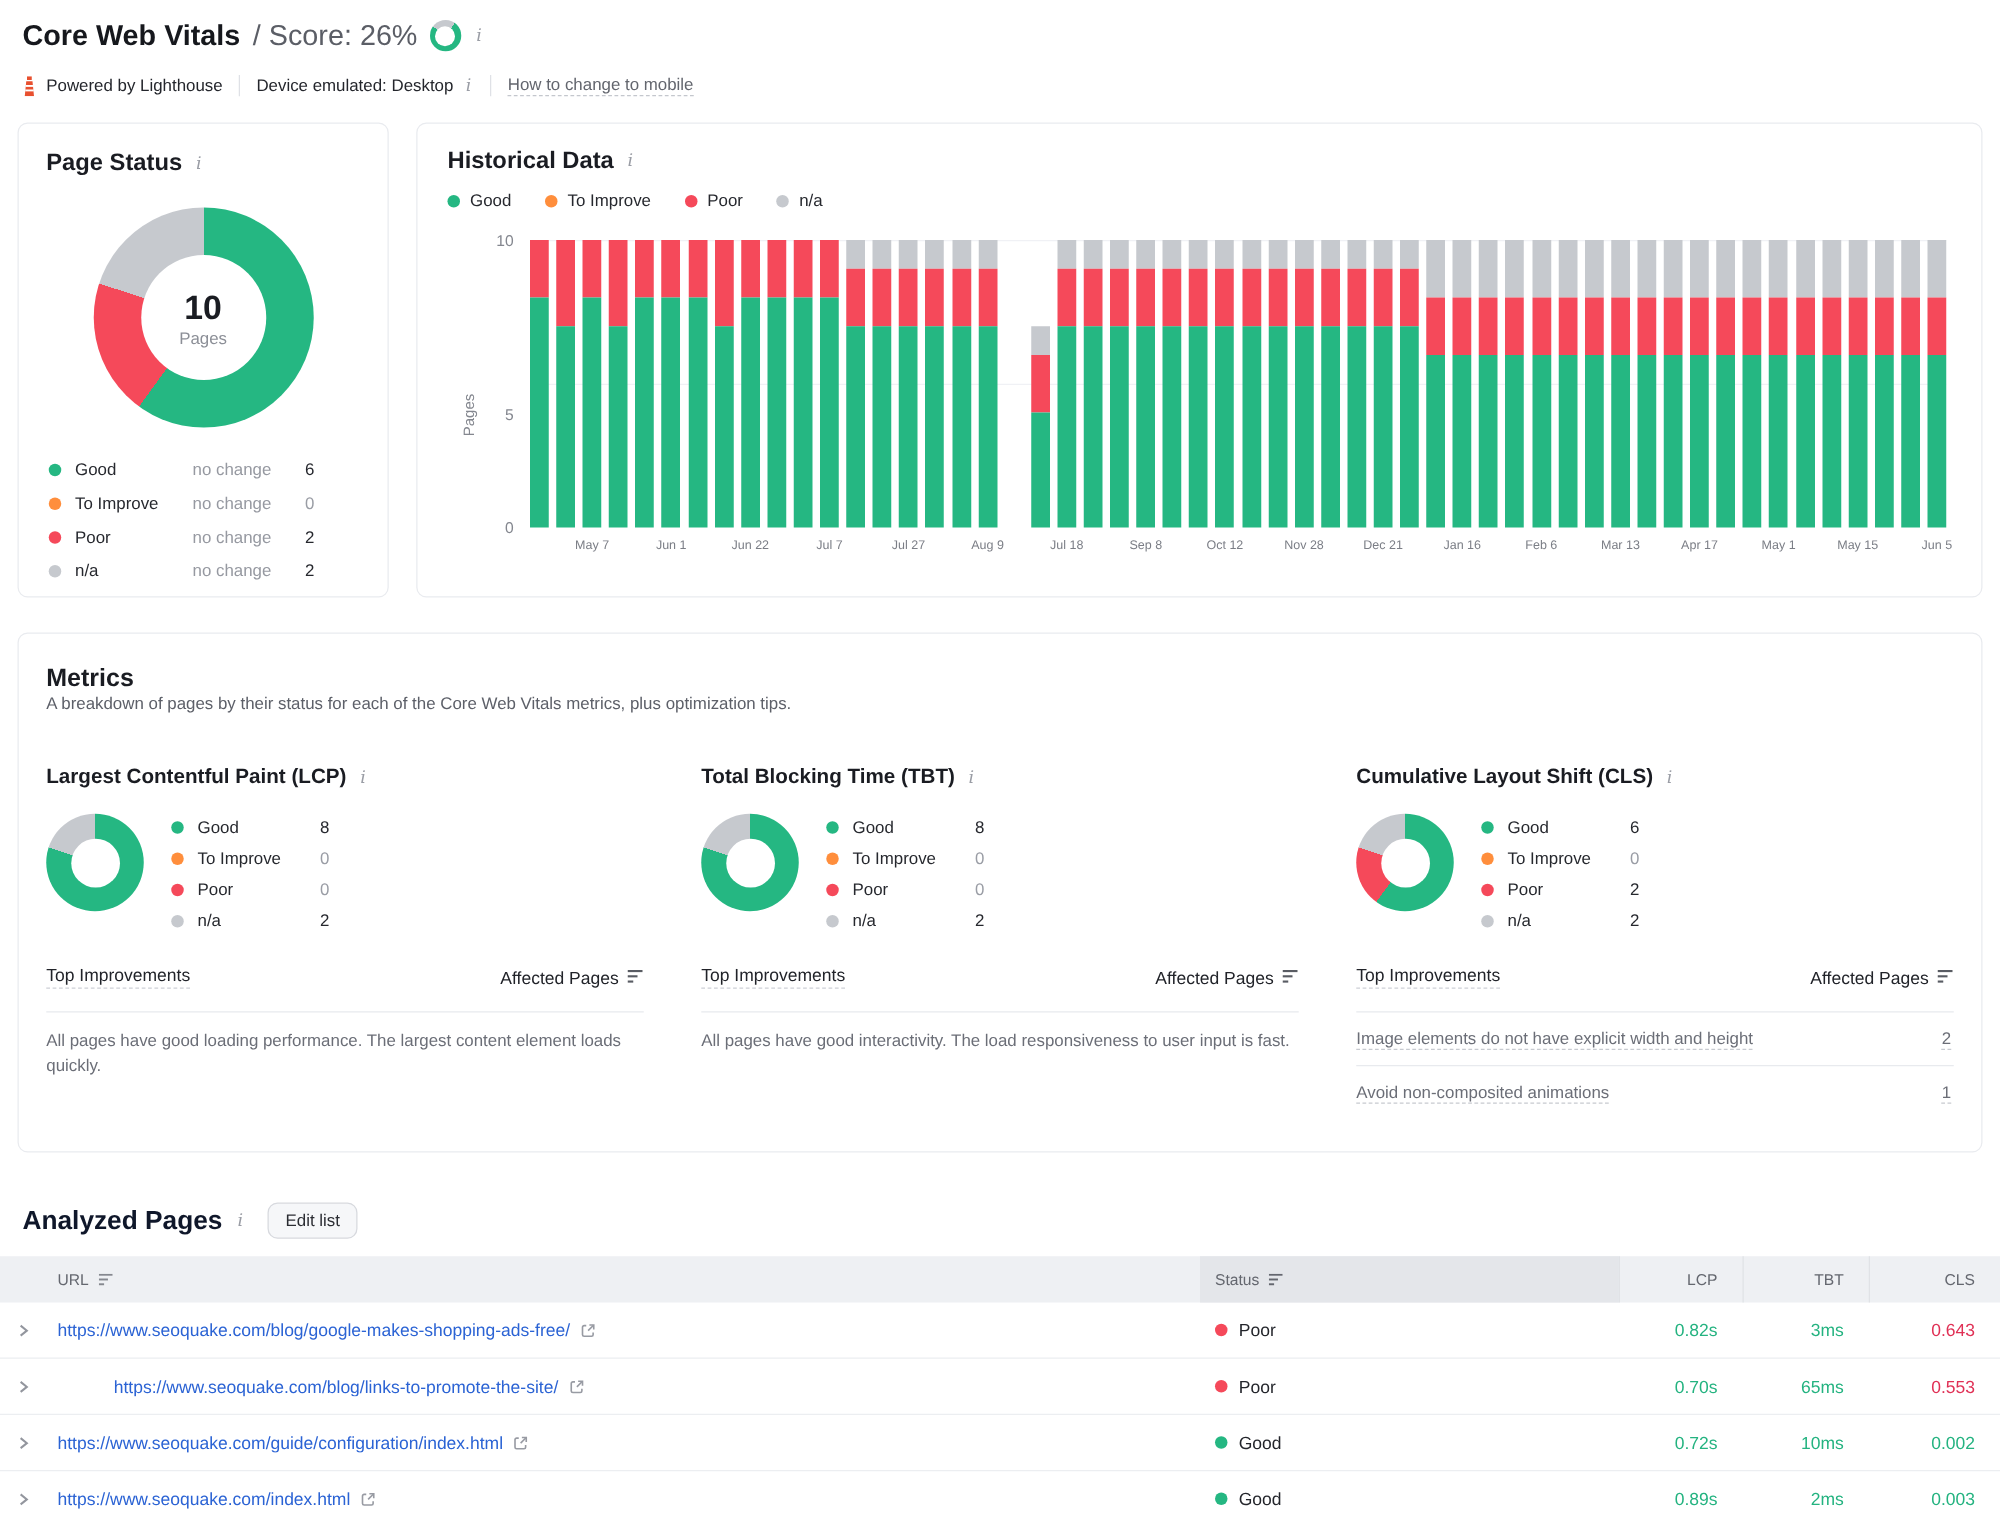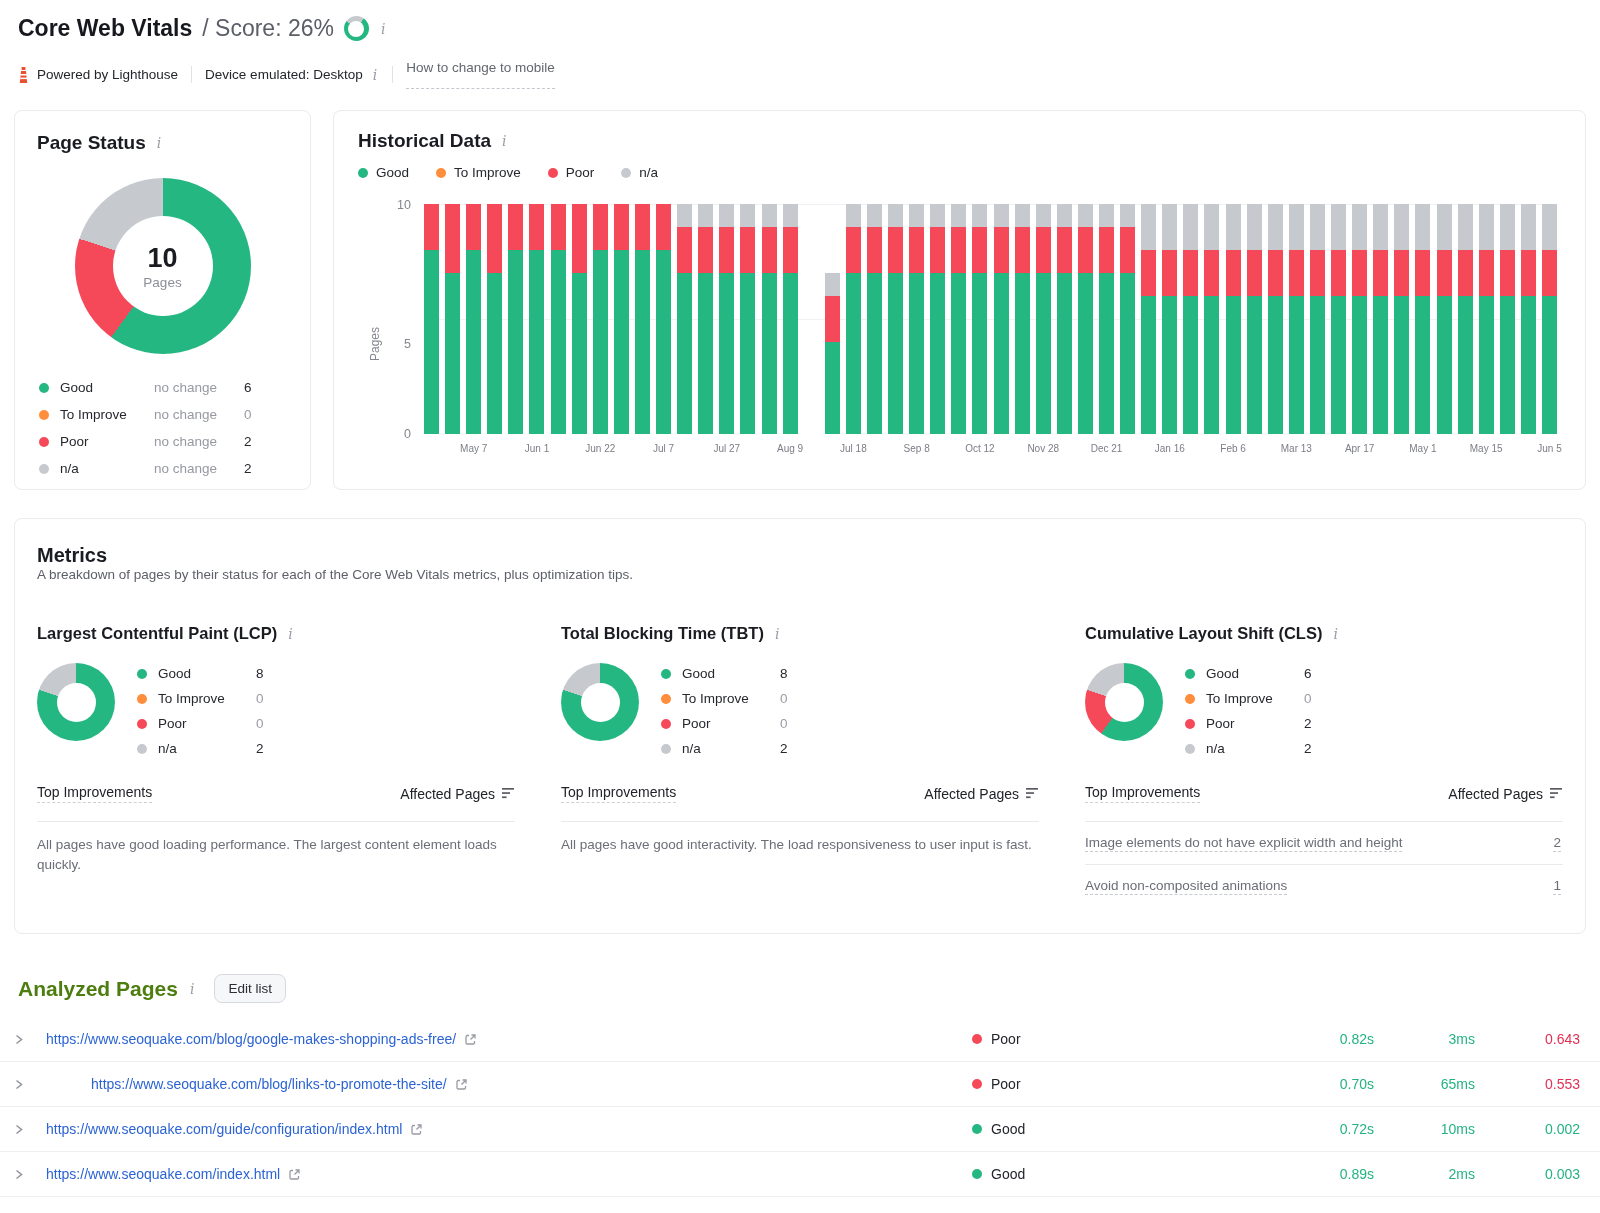--- a/index.html
+++ b/index.html
@@ -14,21 +14,21 @@
   
   .title-row { display:flex; align-items:center; gap:10px; padding-top:15px; margin-left:4px; }
   .h1 { font-size:23px; font-weight:700; color:#16181d; margin:0; }
   .score-label { font-size:23px; font-weight:400; color:#5b5e66; }
   .ring { width:25px; height:25px; border-radius:50%; position:relative; flex:none; }
   .ring::after { content:""; position:absolute; inset:4.5px; background:#fff; border-radius:50%; }
   .info { color:#9a9da5; font-family:"DejaVu Serif", serif; font-style:italic; font-size:14px; line-height:1; padding:0 2px; cursor:pointer; }
   .meta-row { display:flex; align-items:center; gap:13px; margin:18px 0 0 4px; font-size:13.5px; color:#24262c; }
   .meta-item { display:flex; align-items:center; gap:8px; }
   .vdiv { width:1px; height:17px; background:#dfe1e6; }
-  .mobile-link { color:#63666e; border-bottom:1px dashed #c4c7cd; padding-bottom:13px; cursor:pointer; }
+  .mobile-link { color:#63666e; border-bottom:1px dashed #c4c7cd; padding-bottom:1px; cursor:pointer; }
 
   
   .cards-row { display:flex; gap:22px; margin-top:21px; }
   .card { border:1px solid #e9ebef; border-radius:8px; background:#fff; }
   .card-pagestatus { width:297px; height:380px; padding:21px 22px; flex:none; }
   .card-historical { flex:1; height:380px; padding:19px 24px 0; }
   .card-title-row { display:flex; align-items:center; gap:9px; }
   .card-title { font-size:19px; font-weight:600; margin:0; color:#1a1c22; }
 
   
@@ -79,21 +79,21 @@
   .imp-head { display:flex; justify-content:space-between; align-items:center; margin-top:28px; padding-bottom:18px; border-bottom:1px solid #e8eaee; }
   .imp-title { font-size:14px; color:#212329; border-bottom:1px dashed #cdd0d6; padding-bottom:2px; }
   .affected { display:flex; align-items:center; gap:7px; font-size:14px; color:#212329; cursor:pointer; }
   .note { font-size:13.5px; color:#6b6e77; line-height:1.5; margin:13px 0 0; }
   .imp-row { display:flex; justify-content:space-between; align-items:center; padding:13px 2px 12px 0; border-bottom:1px solid #e8eaee; font-size:13.5px; }
   .imp-row:last-child { border-bottom:0; }
   .imp-link, .imp-count { color:#6b6e77; border-bottom:1px dashed #c7cad0; padding-bottom:1px; cursor:pointer; text-decoration:none; }
 
   
   .analyzed-head { display:flex; align-items:center; gap:10px; margin:40px 0 0 4px; }
-  .analyzed-title { font-size:21px; font-weight:700; margin:0; color:#4d7c0f; }
+  .analyzed-title { font-size:21px; font-weight:700; margin:0; color:#0f172a; }
   .edit-btn { margin-left:8px; font-size:13.5px; color:#2b2d33; background:#f6f7f9; border:1px solid #d7d9de; border-radius:8px; padding:6px 13px; cursor:pointer; font-family:inherit; }
 
   .table { margin:14px -14px 0; }
   .thead, .trow { display:grid; grid-template-columns:36px 924px 335px 99px 101px 105px; align-items:center; }
   .thead { height:37px; background:#eef0f3; font-size:12.5px; color:#64676f; }
   .th-url { display:flex; gap:8px; align-items:center; padding-left:10px; }
   .th-status { display:flex; gap:8px; align-items:center; background:#e4e6ea; height:100%; padding-left:12px; }
   .th-num { height:100%; display:flex; align-items:center; justify-content:flex-end; padding-right:20px; border-left:1px solid #e0e2e6; }
   .trow { height:45px; border-bottom:1px solid #eceef1; font-size:14px; }
   .cell-chevron { display:flex; justify-content:center; align-items:center; cursor:pointer; }
@@ -741,20 +741,42 @@
     </div>
   </section>
 
   <div class="analyzed-head">
     <h2 class="analyzed-title">Analyzed Pages</h2>
     <span class="info">i</span>
     <button class="edit-btn">Edit list</button>
   </div>
 
   <div class="table">
+    <div class="thead">
+      <div></div>
+      <div class="th-url">
+        <span>URL</span>
+        <svg class="sort-icon" width="12" height="10" viewBox="0 0 13 11" fill="#85888f">
+            <rect x="0" y="0" width="12" height="1.7"></rect>
+            <rect x="0" y="4.2" width="8" height="1.7"></rect>
+            <rect x="0" y="8.4" width="4.6" height="1.7"></rect>
+          </svg>
+      </div>
+      <div class="th-status">
+        <span>Status</span>
+        <svg class="sort-icon" width="12" height="10" viewBox="0 0 13 11" fill="#64676f">
+            <rect x="0" y="0" width="12" height="1.7"></rect>
+            <rect x="0" y="4.2" width="8" height="1.7"></rect>
+            <rect x="0" y="8.4" width="4.6" height="1.7"></rect>
+          </svg>
+      </div>
+      <div class="th-num">LCP</div>
+      <div class="th-num">TBT</div>
+      <div class="th-num">CLS</div>
+    </div>
     <div id="table-body">
         <div class="trow">
           <div class="cell-chevron">
             <svg width="13" height="13" viewBox="0 0 13 13" fill="none" stroke="#93969e" stroke-width="1.6">
               <polyline points="4.5,2.5 9.5,6.5 4.5,10.5"></polyline>
             </svg>
           </div>
           <div class="cell-url">
             <a class="url-link" style="color: rgb(43, 99, 212);">https://www.seoquake.com/blog/google-makes-shopping-ads-free/</a>
             <span style="display: inline-flex;">

